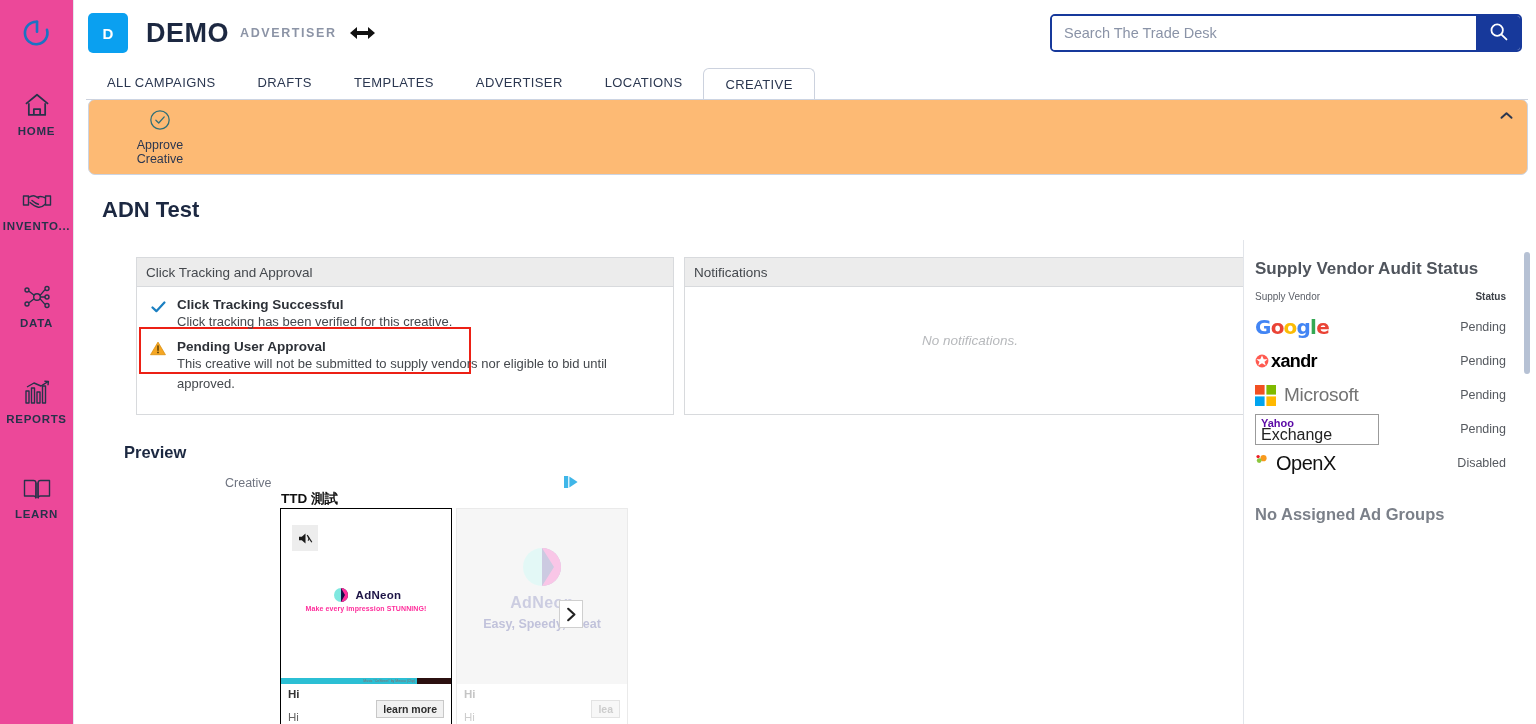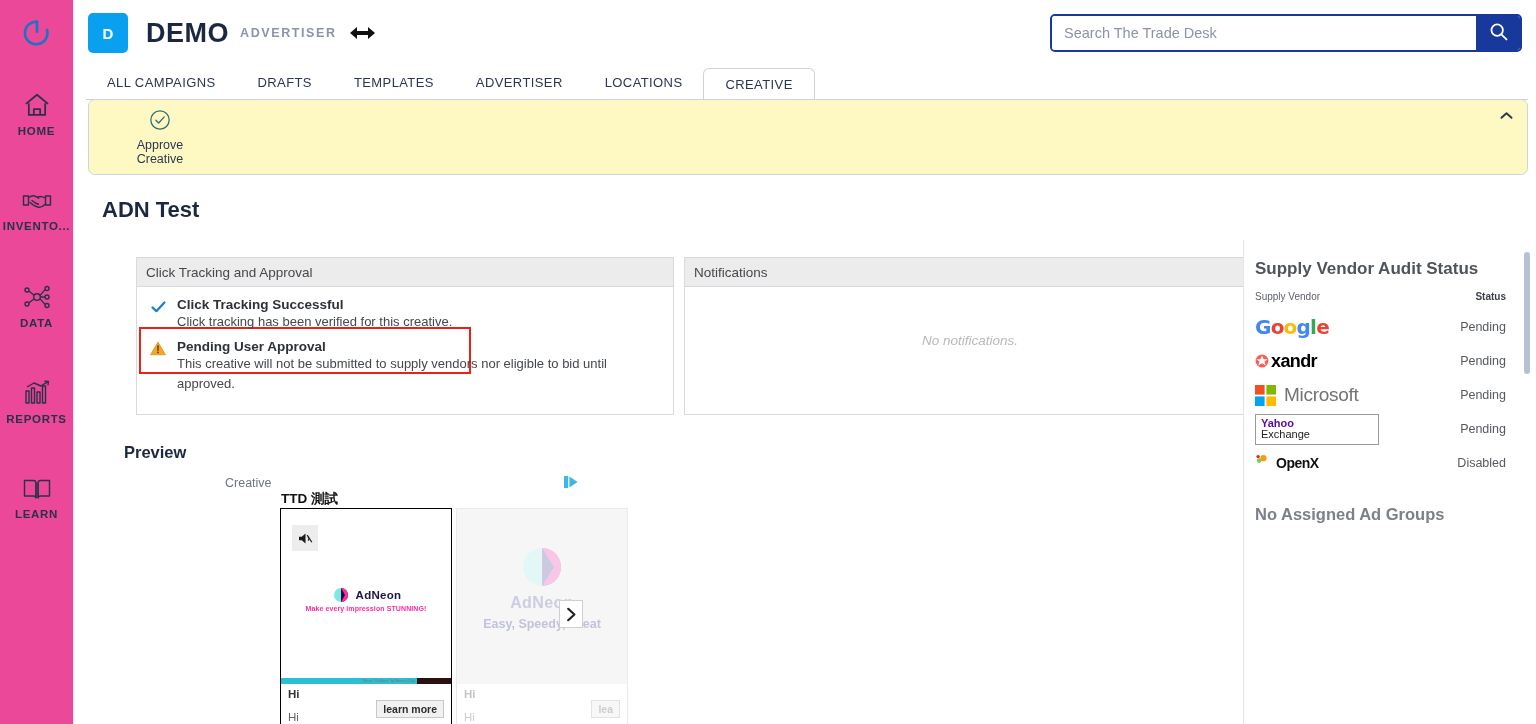--- a/index.html
+++ b/index.html
@@ -81,21 +81,21 @@
     cursor: pointer; position: relative;
   }
   .tab.active {
     border: 1px solid #ccd2de; border-bottom: 1px solid #fff;
     border-radius: 6px 6px 0 0; background: #fff; margin-bottom: -1px;
   }
 
   
   .actionbar {
     position: absolute; left: 88px; top: 99px; width: 1440px; height: 76px;
-    background: #fef9c3; border: 1px solid #ccd4e2; border-radius: 7px;
+    background: #fdba74; border: 1px solid #ccd4e2; border-radius: 7px;
   }
   .action-item {
     position: absolute; left: 16px; top: 9px; width: 110px;
     display: flex; flex-direction: column; align-items: center; gap: 4px;
     cursor: pointer;
   }
   .action-label {
     font-size: 12.5px; color: #2b3750; line-height: 13.5px; text-align: center;
   }
   .collapse-chevron {
@@ -233,23 +233,23 @@
   .lg-google { font-size: 20px; font-weight: bold; letter-spacing: -.8px; font-family: "DejaVu Sans", sans-serif; }
   .lg-xandr { display: flex; align-items: center; gap: 2px; }
   .lg-xandr .xt { font-size: 18px; font-weight: bold; color: #000; letter-spacing: -.6px; }
   .lg-ms { display: flex; align-items: center; gap: 8px; }
   .lg-ms .mt { font-size: 19px; color: #737373; letter-spacing: -.3px; font-family: "Liberation Sans", sans-serif; }
   .lg-yahoo {
     width: 124px; border: 1px solid #9b9b9b; background: #fff;
     padding: 3px 5px; line-height: 11.5px;
   }
   .lg-yahoo .y1 { font-size: 11px; font-weight: bold; color: #5b09a6; }
-  .lg-yahoo .y2 { font-size: 11px; color: #222; }
+  .lg-yahoo .y2 { font-size: 16px; color: #222; }
   .lg-openx { display: flex; align-items: center; gap: 1px; }
-  .lg-openx .ot { font-size: 14px; font-weight: bold; color: #111; letter-spacing: -.5px; }
+  .lg-openx .ot { font-size: 20px; font-weight: normal; color: #111; letter-spacing: -.5px; }
 </style>
 </head>
 <body>
 
 <div class="rail">
   <div class="rail-logo">
     <svg width="30" height="30" viewBox="0 0 24 24" fill="none" stroke="#1a73c4" stroke-width="2.1" stroke-linecap="round">
       <path d="M12 3 v8"></path>
       <path d="M12 3 A9 9 0 1 0 20 9.5"></path>
     </svg>

